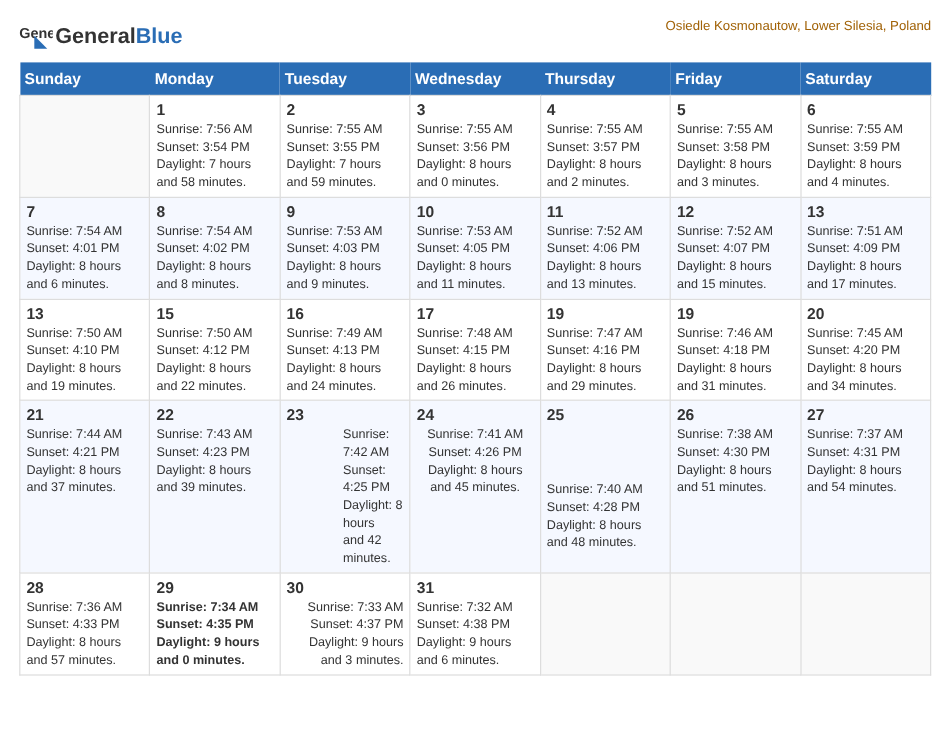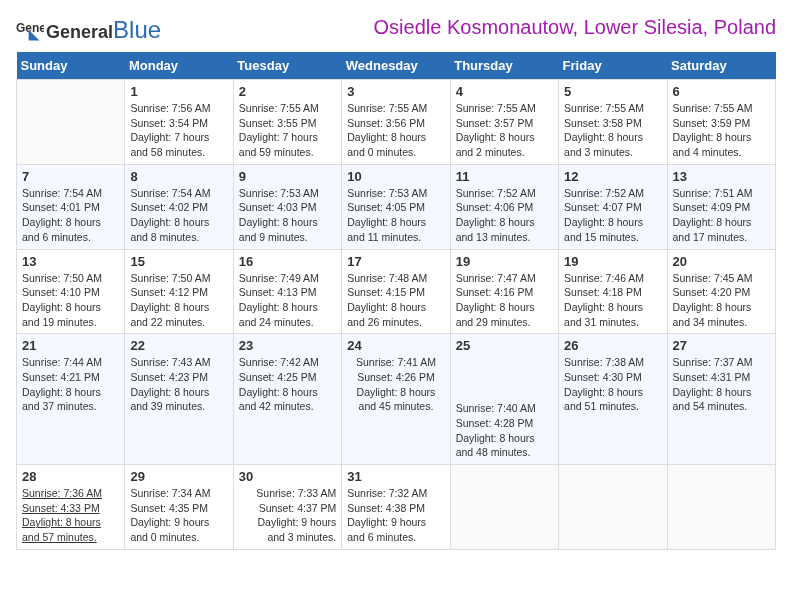--- a/index.html
+++ b/index.html
@@ -27,22 +27,22 @@
     }
     .title-section {
       text-align: right;
     }
     .month-title {
       font-size: 32px;
       font-weight: bold;
       color: #333;
     }
     .location-title {
-      font-size: 20px;
-      color: #a21caf;
+      font-size: 11px;
+      color: #a16207;
     }
     table {
       width: 100%;
       border-collapse: collapse;
       font-size: 11px;
     }
     thead tr th {
       background-color: #2a6db5;
       color: #fff;
       padding: 6px 4px;
@@ -80,21 +80,21 @@
 </head>
 <body>
 
 <div class="header-section">
   <div class="logo">
     <svg class="logo-icon" viewBox="0 0 28 28">
       <text x="0" y="16" font-size="12" font-weight="bold" fill="#333">General</text>
       <polygon points="14,2 26,14 14,14" fill="#2a6db5" transform="translate(0,12) scale(0.9)"></polygon>
     </svg>
     <div>
-      <span style="font-size:18px;font-weight:bold;color:#333;">General</span><span style="font-size:24px;font-weight:normal;color:#2a6db5;">Blue</span>
+      <span style="font-size:18px;font-weight:bold;color:#333;">General</span><span style="font-size:18px;font-weight:bold;color:#2a6db5;">Blue</span>
     </div>
   </div>
   <div class="title-section">
     <div class="location-title">Osiedle Kosmonautow, Lower Silesia, Poland</div>
   </div>
 </div>
 
 <table>
   <thead>
     <tr>
@@ -265,21 +265,21 @@
         </td>
         <td>
           <span class="day-number">22</span>
           <div class="day-info" style="white-space: pre-line;">Sunrise: 7:43 AM
 Sunset: 4:23 PM
 Daylight: 8 hours
 and 39 minutes.</div>
         </td>
         <td>
           <span class="day-number">23</span>
-          <div class="day-info" style="white-space: pre-line;">Sunrise: 7:42 AM
+          <div class="day-info" style="white-space: pre-line; margin-left: 47px;">Sunrise: 7:42 AM
 Sunset: 4:25 PM
 Daylight: 8 hours
 and 42 minutes.</div>
         </td>
         <td>
           <span class="day-number">24</span>
           <div class="day-info" style="white-space: pre-line; text-align: center;">Sunrise: 7:41 AM
 Sunset: 4:26 PM
 Daylight: 8 hours
 and 45 minutes.</div>
@@ -302,28 +302,28 @@
           <span class="day-number">27</span>
           <div class="day-info" style="white-space: pre-line;">Sunrise: 7:37 AM
 Sunset: 4:31 PM
 Daylight: 8 hours
 and 54 minutes.</div>
         </td>
       </tr>
       <tr>
         <td>
           <span class="day-number">28</span>
-          <div class="day-info" style="white-space: pre-line; text-decoration: underline;">Sunrise: 7:36 AM
+          <div class="day-info" style="white-space: pre-line;">Sunrise: 7:36 AM
 Sunset: 4:33 PM
 Daylight: 8 hours
 and 57 minutes.</div>
         </td>
         <td>
           <span class="day-number">29</span>
-          <div class="day-info" style="white-space: pre-line;">Sunrise: 7:34 AM
+          <div class="day-info" style="white-space: pre-line; font-weight: bold;">Sunrise: 7:34 AM
 Sunset: 4:35 PM
 Daylight: 9 hours
 and 0 minutes.</div>
         </td>
         <td>
           <span class="day-number">30</span>
           <div class="day-info" style="white-space: pre-line; text-align: right;">Sunrise: 7:33 AM
 Sunset: 4:37 PM
 Daylight: 9 hours
 and 3 minutes.</div>

